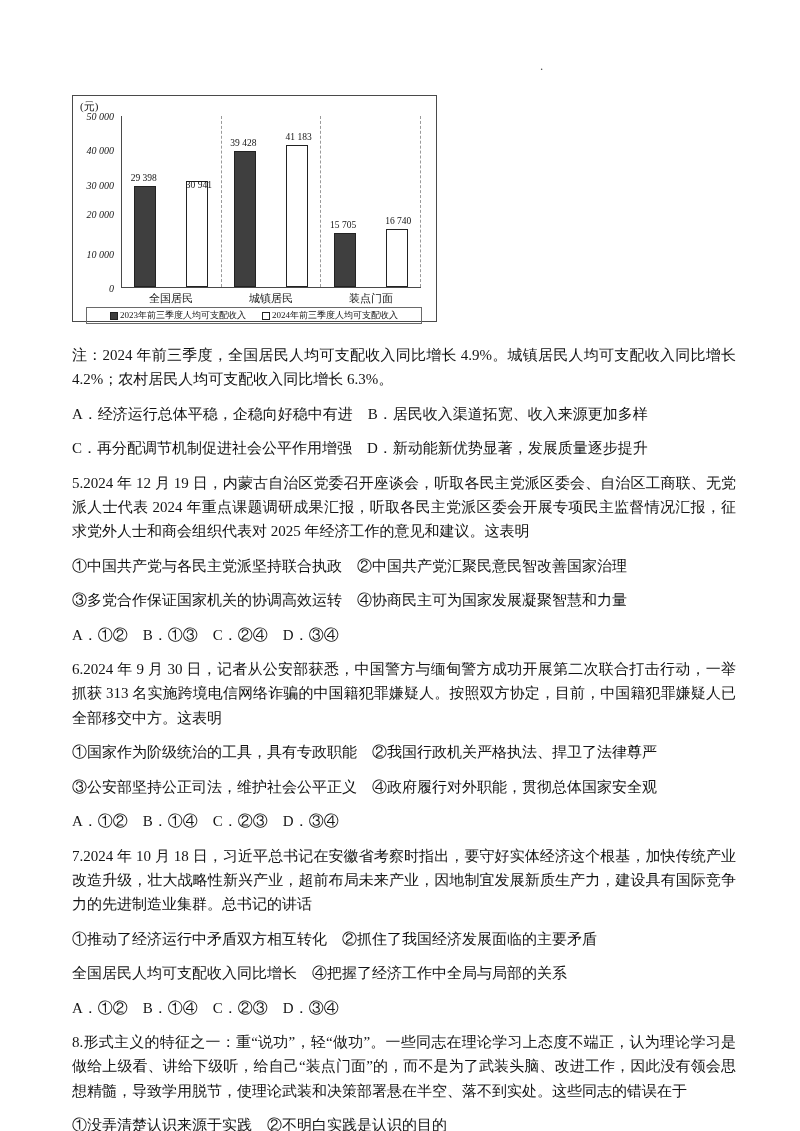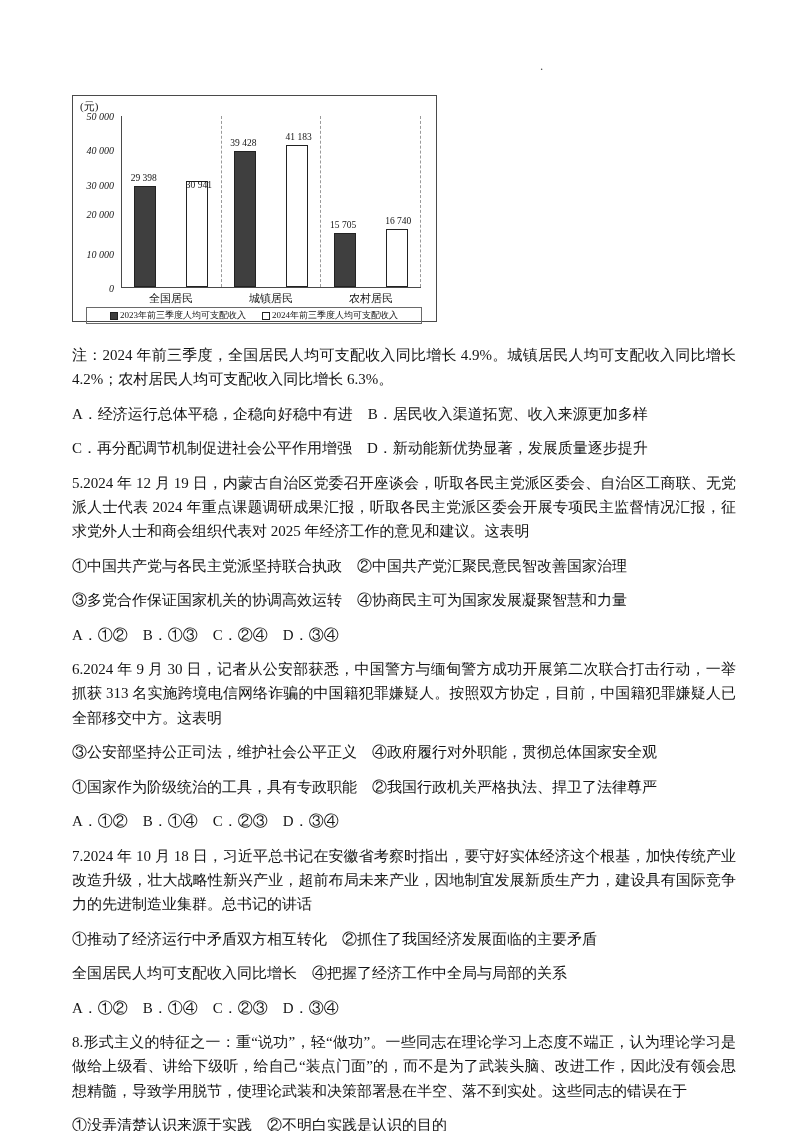--- a/index.html
+++ b/index.html
@@ -80,21 +80,21 @@
           </div>
           <div class="bar-wrap">
             <div class="bar-label" style="bottom: 60px; transform: translateX(-44%);">16 740</div>
             <div class="bar bar-outline" style="height: 58px;"></div>
           </div>
         </div>
       </div>
     <div class="xcat-container" id="xcat-container">
         <div class="xcat">全国居民</div>
         <div class="xcat">城镇居民</div>
-        <div class="xcat">农村居民</div>
+        <div class="xcat">装点门面</div>
       </div>
     <div class="legend-box" id="legend-box">
         <span class="legend-item">
           <span class="swatch swatch-filled"></span>
           <span>2023年前三季度人均可支配收入</span>
         </span>
         <span class="legend-item">
           <span class="swatch swatch-outline"></span>
           <span>2024年前三季度人均可支配收入</span>
         </span>
@@ -105,22 +105,22 @@
     <p class="para">注：2024 年前三季度，全国居民人均可支配收入同比增长 4.9%。城镇居民人均可支配收入同比增长 4.2%；农村居民人均可支配收入同比增长 6.3%。</p>
     <p class="para mt3">A．经济运行总体平稳，企稳向好稳中有进　B．居民收入渠道拓宽、收入来源更加多样</p>
     <p class="para">C．再分配调节机制促进社会公平作用增强　D．新动能新优势显著，发展质量逐步提升</p>
 
     <p class="para mt4">5.2024 年 12 月 19 日，内蒙古自治区党委召开座谈会，听取各民主党派区委会、自治区工商联、无党派人士代表 2024 年重点课题调研成果汇报，听取各民主党派区委会开展专项民主监督情况汇报，征求党外人士和商会组织代表对 2025 年经济工作的意见和建议。这表明</p>
     <p class="para mt4">①中国共产党与各民主党派坚持联合执政　②中国共产党汇聚民意民智改善国家治理</p>
     <p class="para">③多党合作保证国家机关的协调高效运转　④协商民主可为国家发展凝聚智慧和力量</p>
     <p class="para mt3">A．①②　B．①③　C．②④　D．③④</p>
 
     <p class="para mt4">6.2024 年 9 月 30 日，记者从公安部获悉，中国警方与缅甸警方成功开展第二次联合打击行动，一举抓获 313 名实施跨境电信网络诈骗的中国籍犯罪嫌疑人。按照双方协定，目前，中国籍犯罪嫌疑人已全部移交中方。这表明</p>
+    <p class="para mt4">①国家作为阶级统治的工具，具有专政职能　②我国行政机关严格执法、捍卫了法律尊严</p>
     <p class="para">③公安部坚持公正司法，维护社会公平正义　④政府履行对外职能，贯彻总体国家安全观</p>
-    <p class="para mt4">①国家作为阶级统治的工具，具有专政职能　②我国行政机关严格执法、捍卫了法律尊严</p>
     <p class="para mt3">A．①②　B．①④　C．②③　D．③④</p>
 
     <p class="para mt4">7.2024 年 10 月 18 日，习近平总书记在安徽省考察时指出，要守好实体经济这个根基，加快传统产业改造升级，壮大战略性新兴产业，超前布局未来产业，因地制宜发展新质生产力，建设具有国际竞争力的先进制造业集群。总书记的讲话</p>
     <p class="para mt4">①推动了经济运行中矛盾双方相互转化　②抓住了我国经济发展面临的主要矛盾</p>
     <p class="para">全国居民人均可支配收入同比增长　④把握了经济工作中全局与局部的关系</p>
     <p class="para mt3">A．①②　B．①④　C．②③　D．③④</p>
 
     <p class="para mt4">8.形式主义的特征之一：重“说功”，轻“做功”。一些同志在理论学习上态度不端正，认为理论学习是做给上级看、讲给下级听，给自己“装点门面”的，而不是为了武装头脑、改进工作，因此没有领会思想精髓，导致学用脱节，使理论武装和决策部署悬在半空、落不到实处。这些同志的错误在于</p>
     <p class="para mt4">①没弄清楚认识来源于实践　②不明白实践是认识的目的</p>
     <p class="para">③否认了价值观的导向作用　④价值判断和选择出了问题</p>

